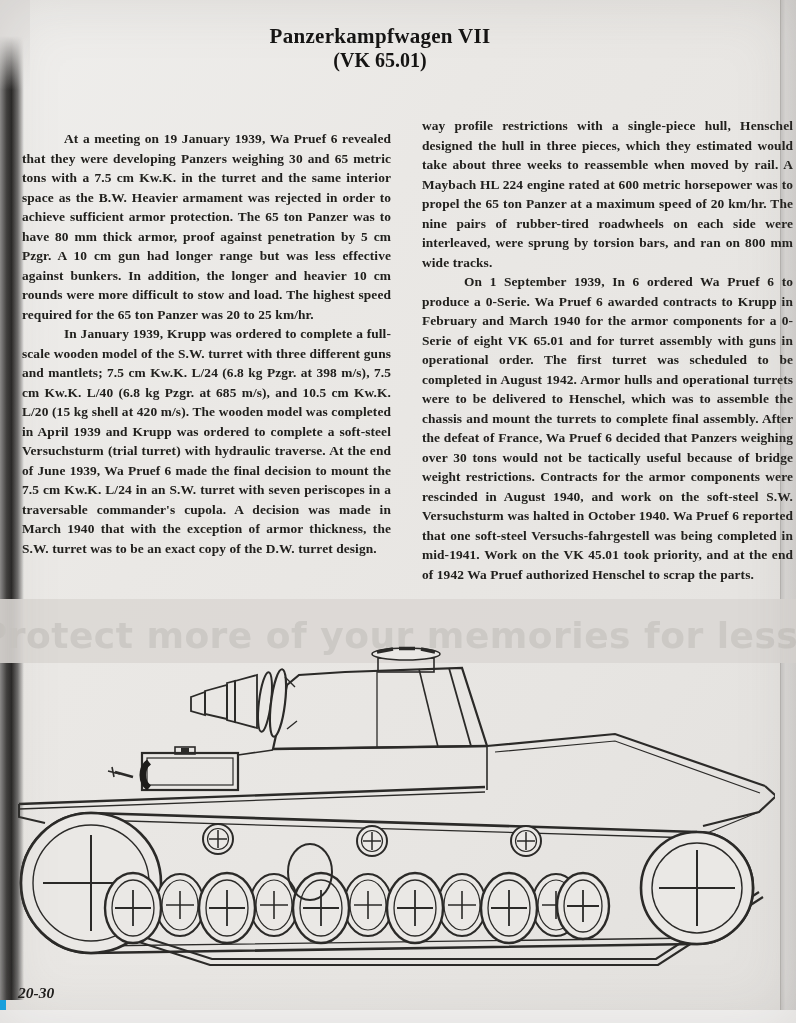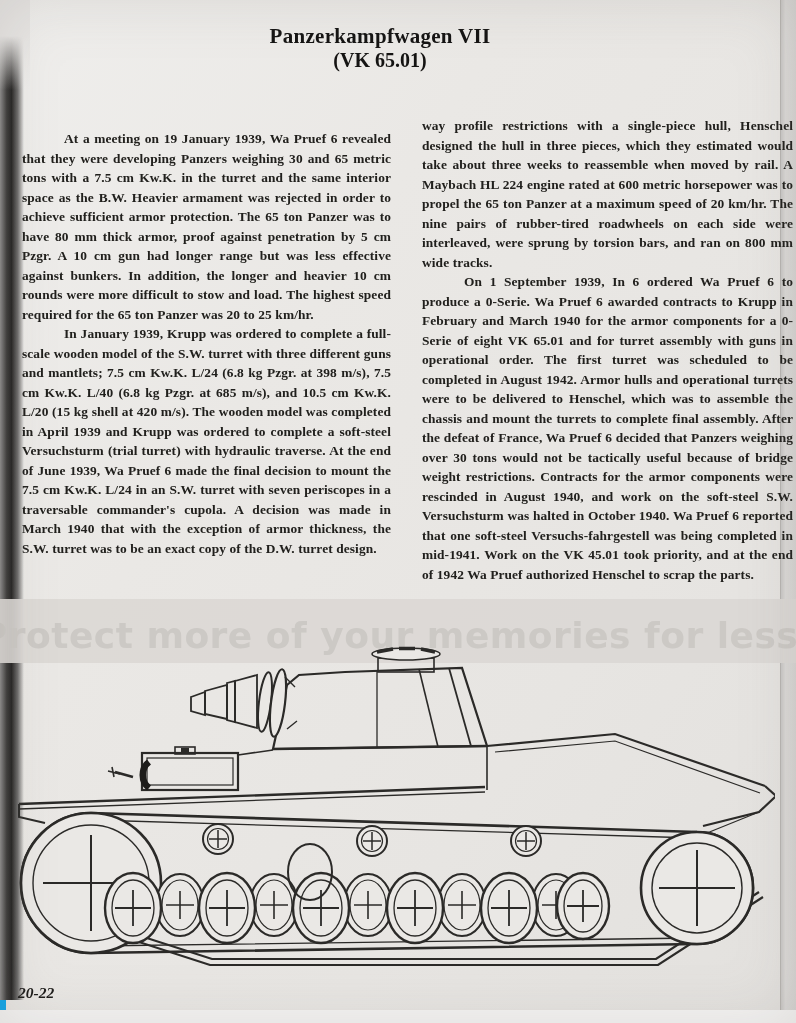--- a/index.html
+++ b/index.html
@@ -197,17 +197,17 @@
           <path d="M212,38 L220,36 L220,77 L212,75 Z" stroke-width="1.8"></path>
           <path d="M220,36 L242,30 L242,83 L220,77 Z" stroke-width="1.8"></path>
           <ellipse cx="250" cy="57" rx="6" ry="30" fill="#eae8e5" stroke-width="2" transform="rotate(7 250 57)"></ellipse>
           <ellipse cx="263" cy="58" rx="7" ry="34" fill="#eae8e5" stroke-width="2.2" transform="rotate(7 263 58)"></ellipse>
           <path d="M270,32 L280,42 M272,84 L282,76" stroke-width="1.4"></path>
         </g>
       </g>
     </svg>
   </div>
 
-  <div class="page-num">20-22</div>
+  <div class="page-num">20-30</div>
 
   <div class="bottom-strip"></div>
   <div class="vignette"></div>
 </div>
 
 </body></html>

